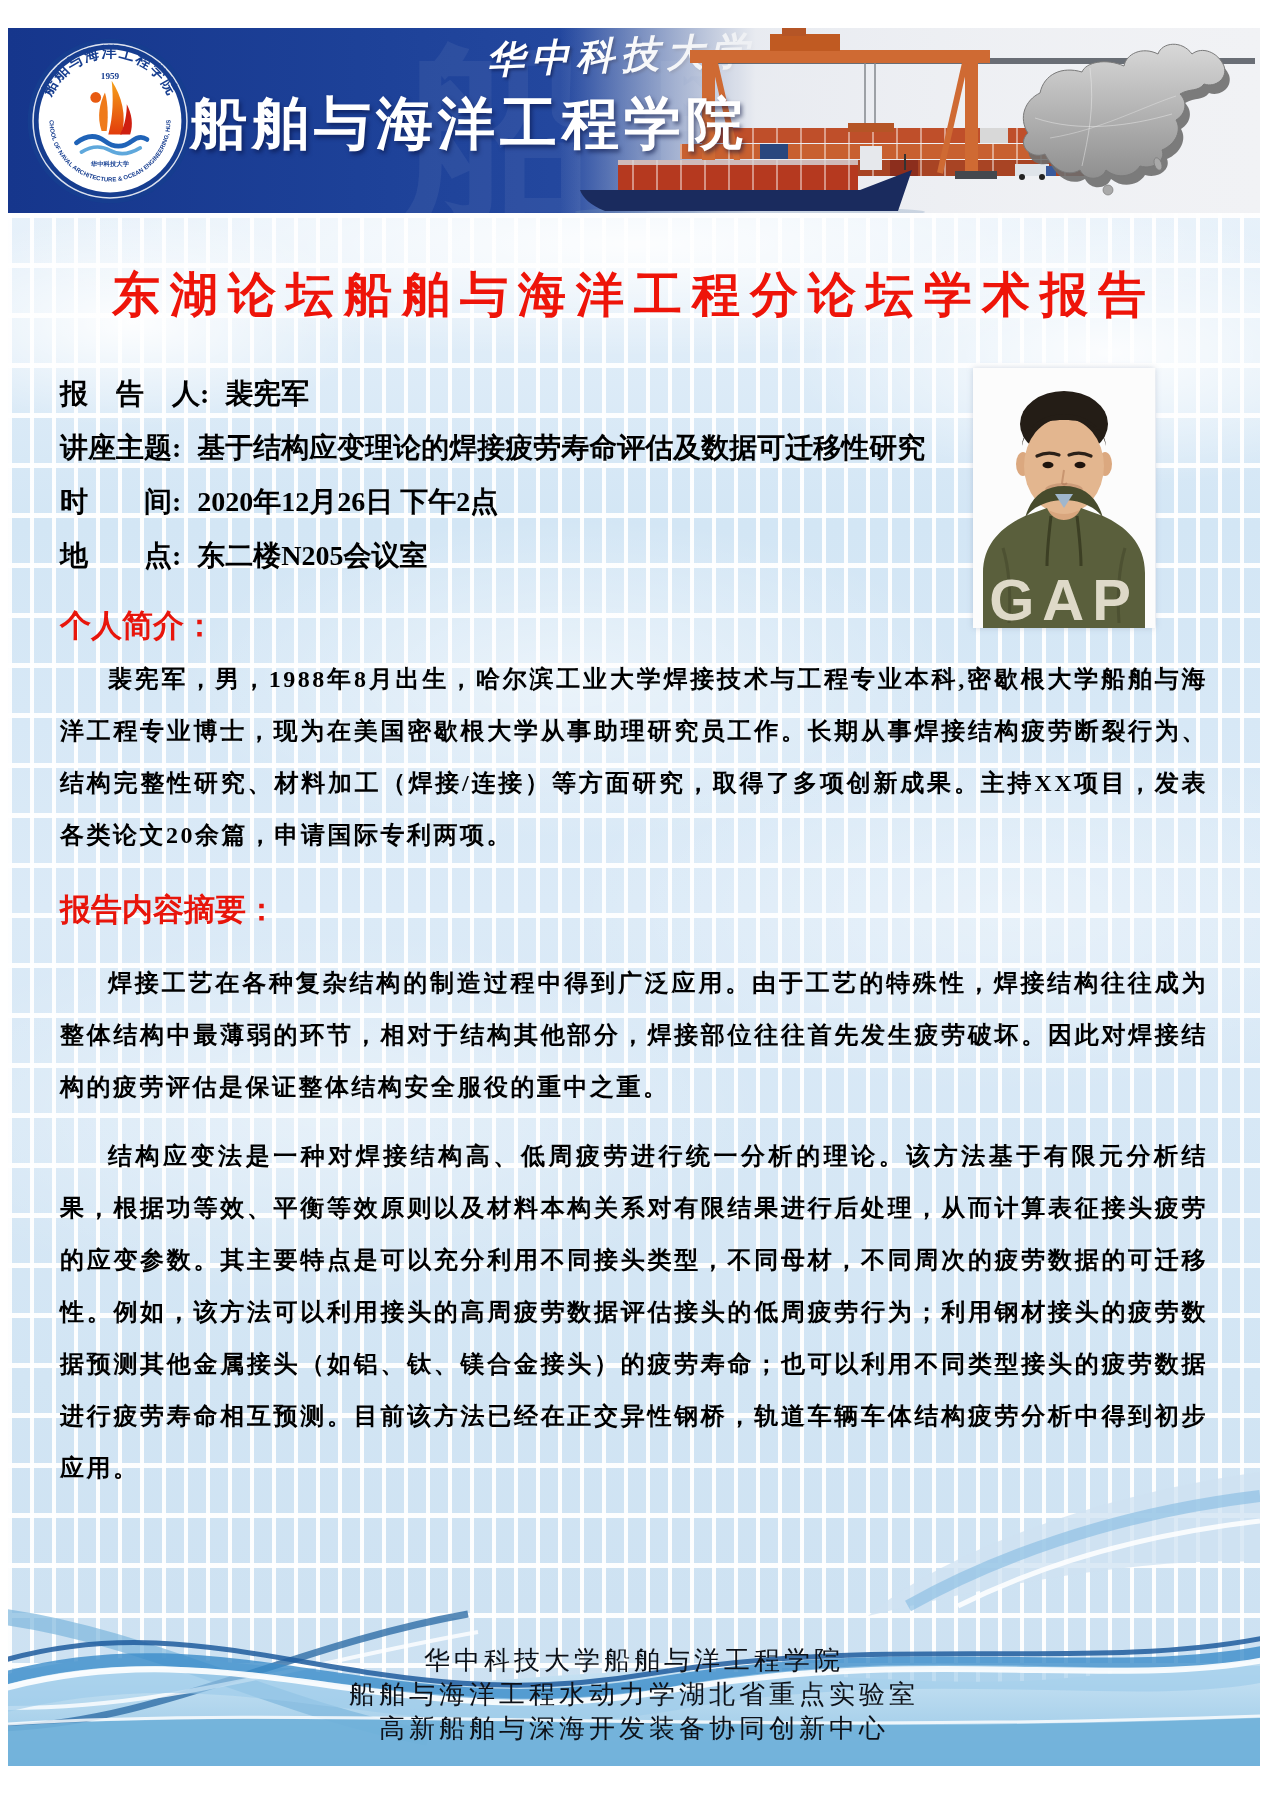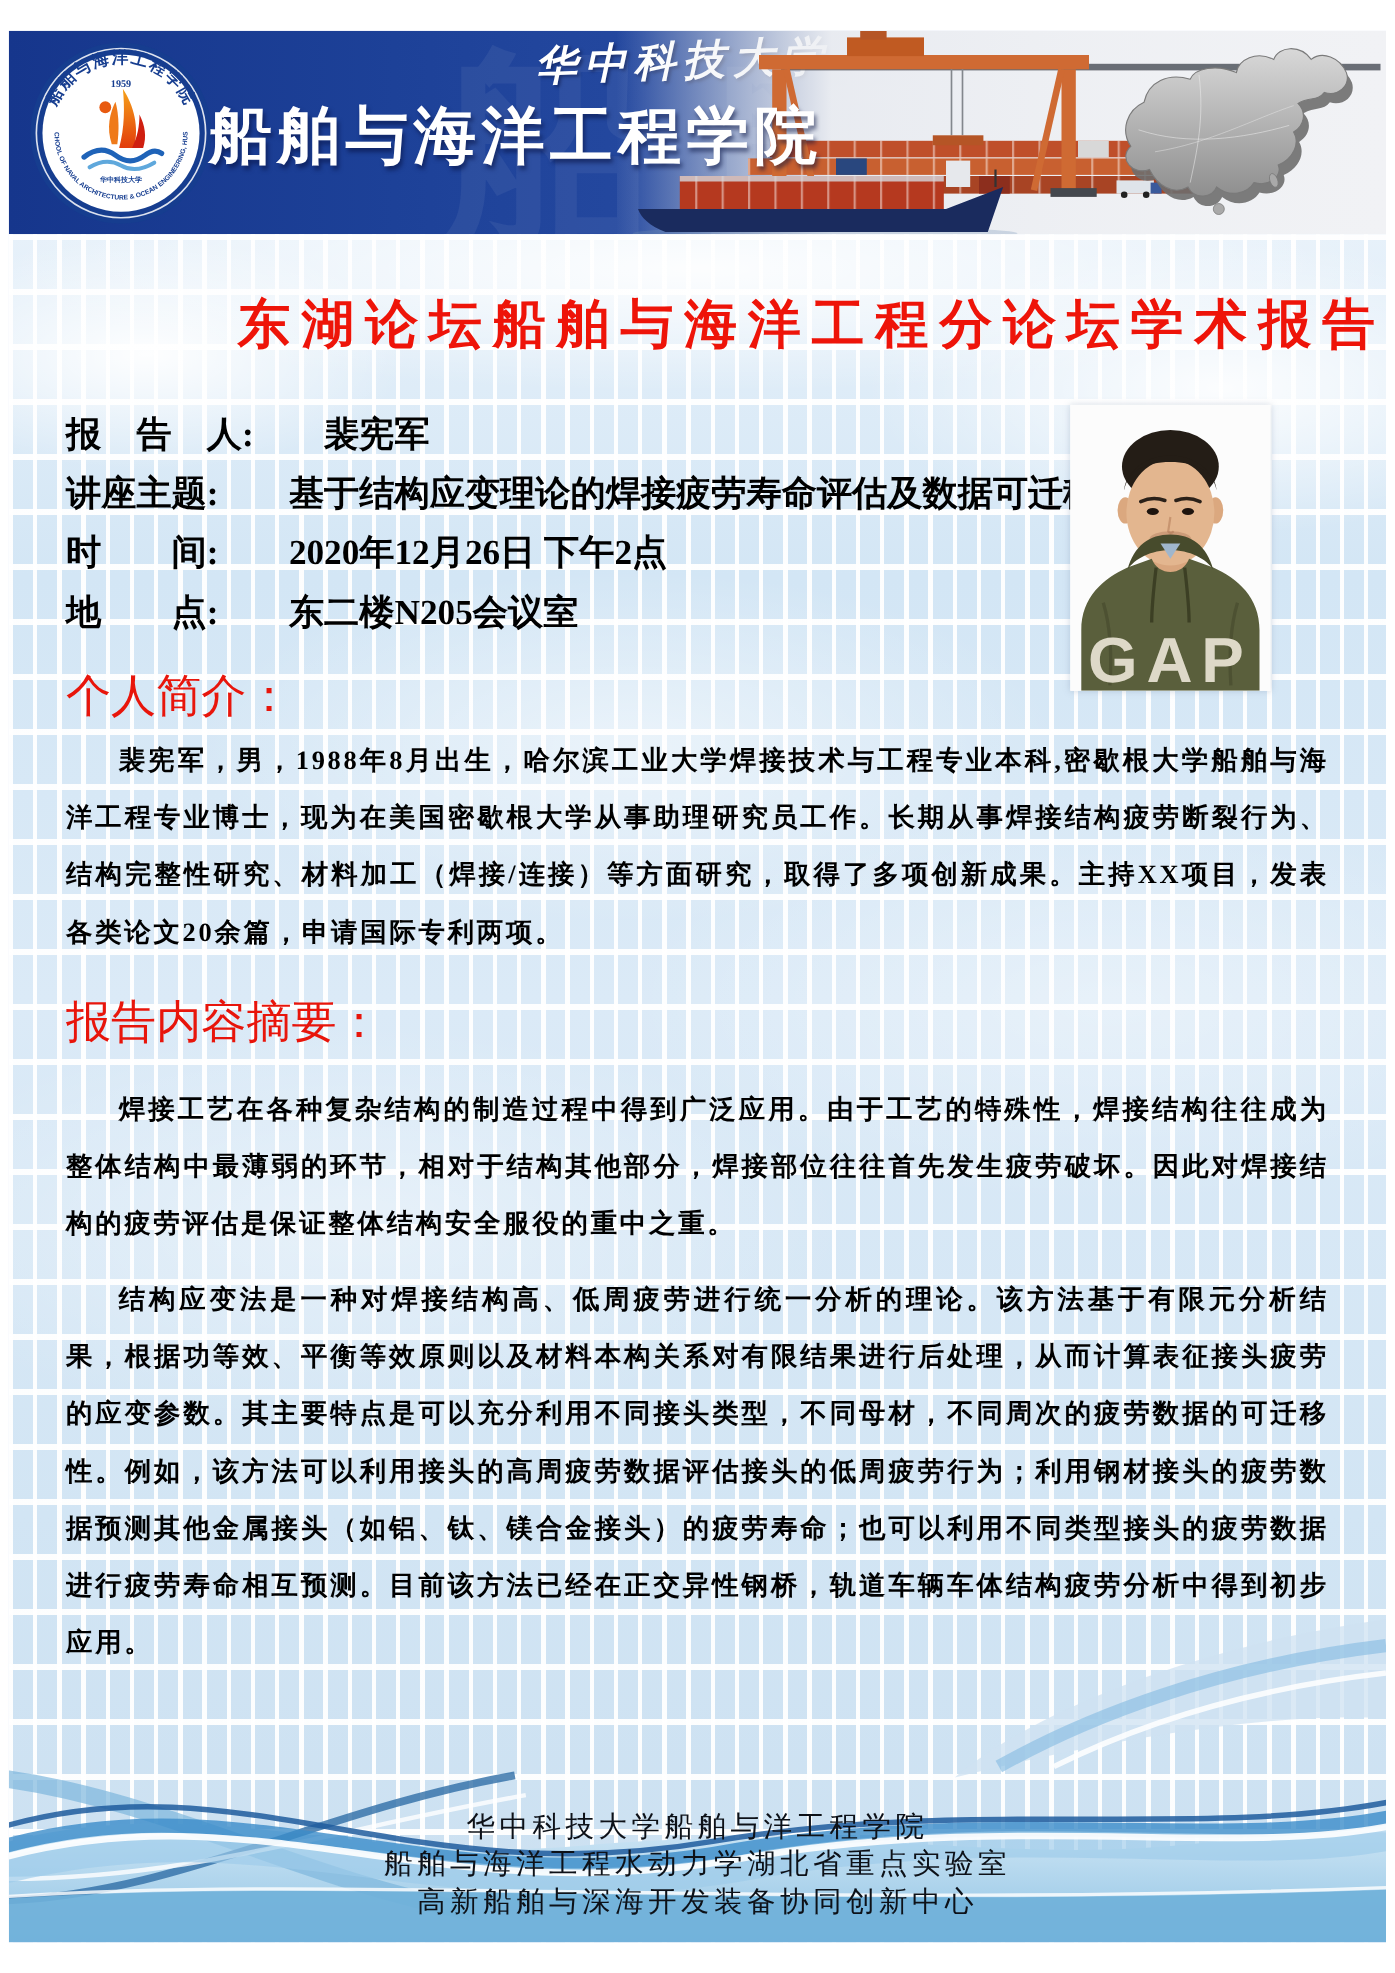--- a/index.html
+++ b/index.html
@@ -49,34 +49,34 @@
       radial-gradient(ellipse 460px 190px at 88% 9%, rgba(255,255,255,.9), rgba(255,255,255,0) 70%),
       radial-gradient(ellipse 560px 230px at 45% 30%, rgba(255,255,255,.5), rgba(255,255,255,0) 70%),
       radial-gradient(ellipse 640px 260px at 25% 58%, rgba(255,255,255,.4), rgba(255,255,255,0) 70%),
       radial-gradient(ellipse 640px 260px at 80% 45%, rgba(255,255,255,.35), rgba(255,255,255,0) 70%),
       repeating-linear-gradient(90deg, rgba(255,255,255,.95) 0 4px, rgba(255,255,255,0) 4px 22px),
       repeating-linear-gradient(180deg, rgba(255,255,255,.95) 0 5px, rgba(255,255,255,0) 5px 50px),
       linear-gradient(180deg,#e7f1fa 0%,#d3e6f5 20%,#dbeaf7 45%,#d2e5f4 75%,#cbe0f1 100%);
     overflow:hidden;
   }
   .title {
-    padding-top:50px; height:60px; text-align:right;
+    padding-top:50px; height:60px; text-align:center;
     font-size:48px; font-weight:bold; color:#ee1409; letter-spacing:10px; white-space:nowrap;
     position:relative; z-index:2;
   }
   .info { margin:44px 52px 0 52px; position:relative; z-index:2; }
-  .info-row { display:flex; font-size:32px; font-weight:bold; color:#000; line-height:54px;gap:48px; }
+  .info-row { display:flex; font-size:28px; font-weight:bold; color:#000; line-height:54px; }
   .info-label { white-space:pre; margin-right:16px; }
   .info-value { white-space:nowrap; }
   .photo {
     position:absolute; left:965px; top:155px; width:182px; height:260px; z-index:2;
     box-shadow:0 0 6px rgba(120,140,170,.35); background:#fff;
   }
   .sec-heading {
-    margin:22px 52px 0 52px; font-size:41px; font-weight:normal; color:#e8150b;
+    margin:22px 52px 0 52px; font-size:31px; font-weight:bold; color:#e8150b;
     position:relative; z-index:2;
   }
   .sec-heading.abstract { margin-top:28px; }
   .para {
     margin:6px 52px 0 52px; font-size:24px; font-weight:bold; color:#000;
     line-height:52px; letter-spacing:2.5px; text-align:justify; text-indent:2em;
     position:relative; z-index:2;
   }
   .para.p1 { margin-top:26px; }
   .para.p2 { margin-top:17px; }

